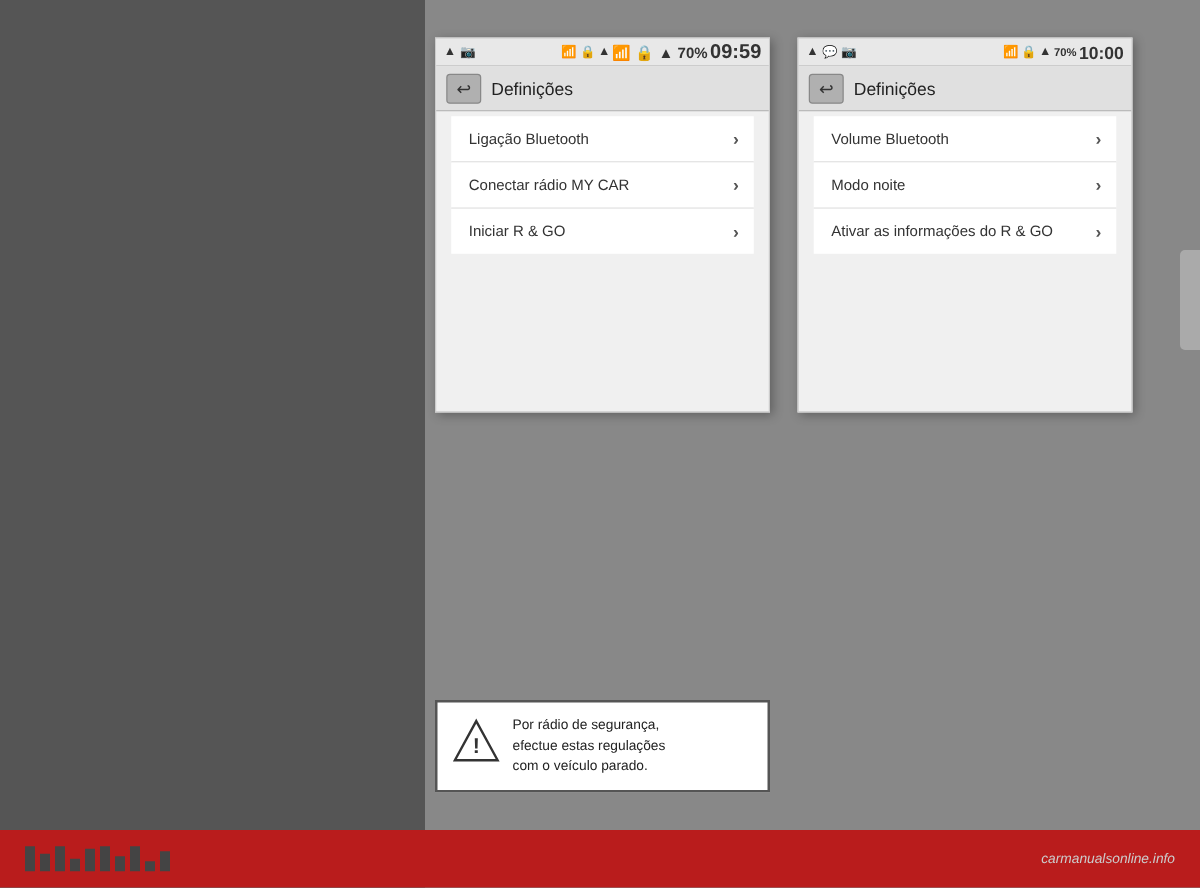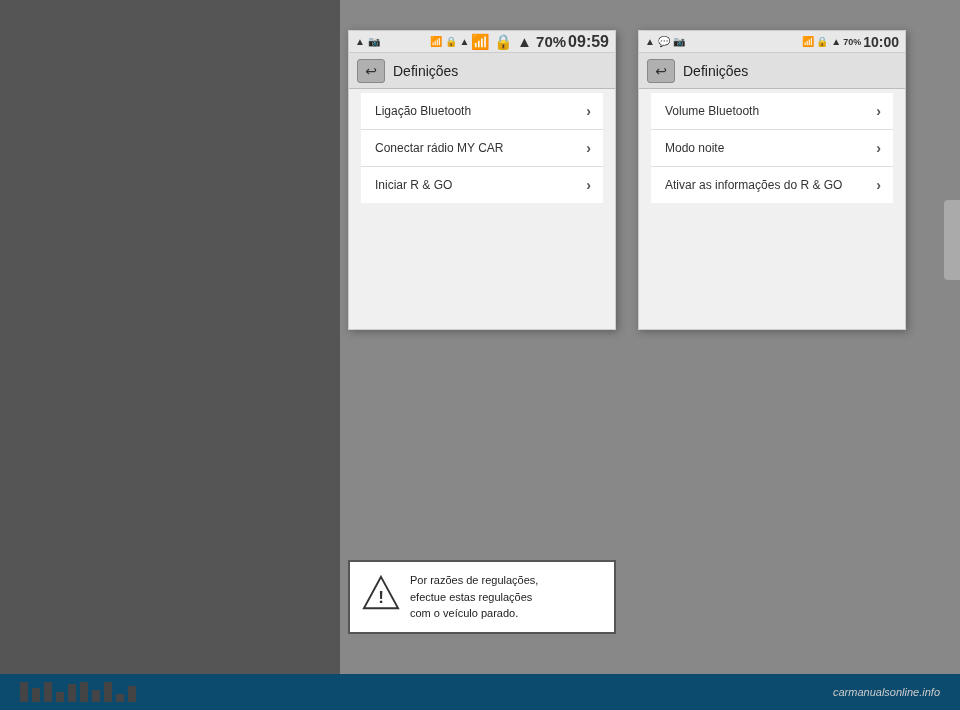--- a/index.html
+++ b/index.html
@@ -185,22 +185,22 @@
       background: #aaa;
       border-radius: 4px 0 0 4px;
     }
 
     
     .bottom-bar {
       position: absolute;
       bottom: 0;
       left: 0;
       right: 0;
-      height: 36px;
-      background: #0c4a6e;
+      height: 46px;
+      background: #b91c1c;
       display: flex;
       align-items: center;
       justify-content: space-between;
       padding: 0 20px;
     }
 
     .bottom-marks {
       display: flex;
       gap: 4px;
       align-items: flex-end;
@@ -228,21 +228,21 @@
 
     <div class="status-bar">
       <div class="status-left">
         <span>▲</span>
         <span>📷</span>
       </div>
       <div class="status-right">
         <span>📶</span>
         <span>🔒</span>
         <span>▲</span>
-        <span style="font-size:15px;">📶 🔒 ▲ 70%</span>
+        <span style="font-size:12px;">📶 🔒 ▲ 70%</span>
         <span style="font-weight:bold; font-size:16px;">09:59</span>
       </div>
     </div>
 
     <div class="header-bar">
       <div class="back-button">
         <span class="back-arrow">↩</span>
       </div>
       <div class="header-title">Definições</div>
     </div>
@@ -304,21 +304,21 @@
   </div>
 
   <div class="right-tab"></div>
 
   <div class="warning-box">
     <svg class="warning-icon" viewBox="0 0 40 40" xmlns="http://www.w3.org/2000/svg">
       <polygon points="20,3 38,36 2,36" fill="white" stroke="#333" stroke-width="2"></polygon>
       <text x="20" y="30" text-anchor="middle" font-size="18" font-weight="bold" fill="#333">!</text>
     </svg>
     <div>
-      <div class="warning-text">Por razões de regulações,</div>
+      <div class="warning-text">Por rádio de segurança,</div>
       <div class="warning-text">efectue estas regulações</div>
       <div class="warning-text">com o veículo parado.</div>
     </div>
   </div>
 
   <div class="bottom-bar">
     <div class="bottom-marks">
       <div class="mark-bar" style="height:20px;"></div>
       <div class="mark-bar" style="height:14px;"></div>
       <div class="mark-bar" style="height:20px;"></div>

